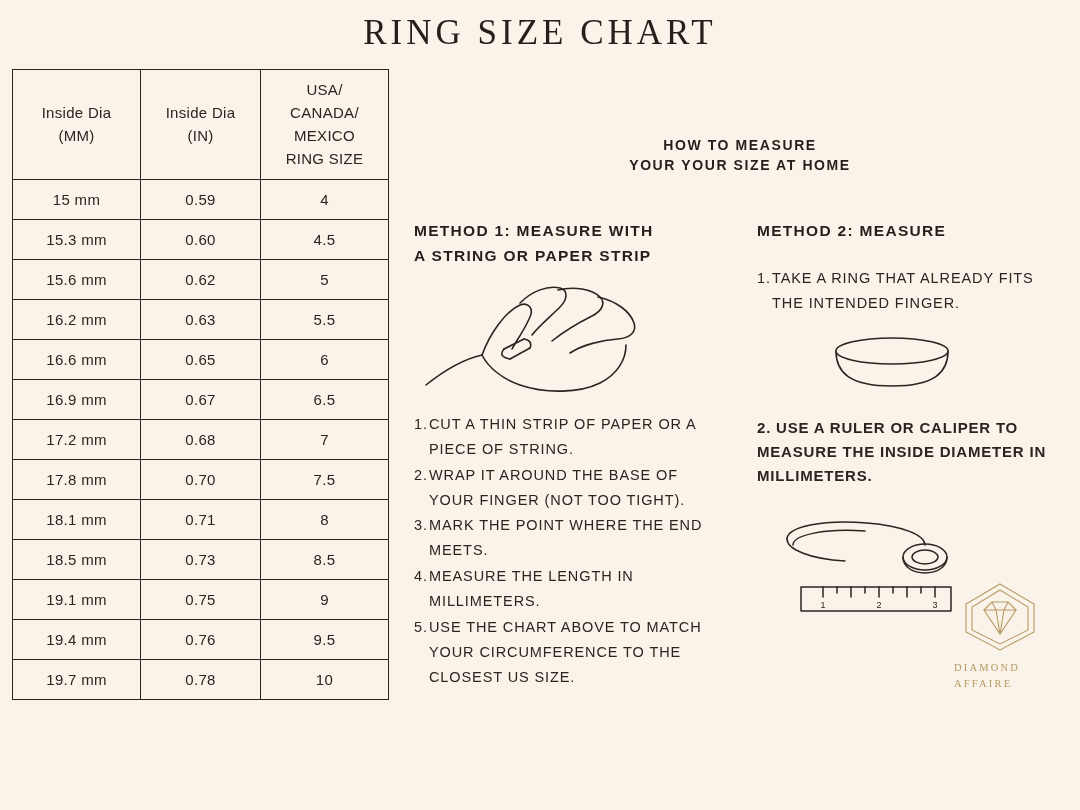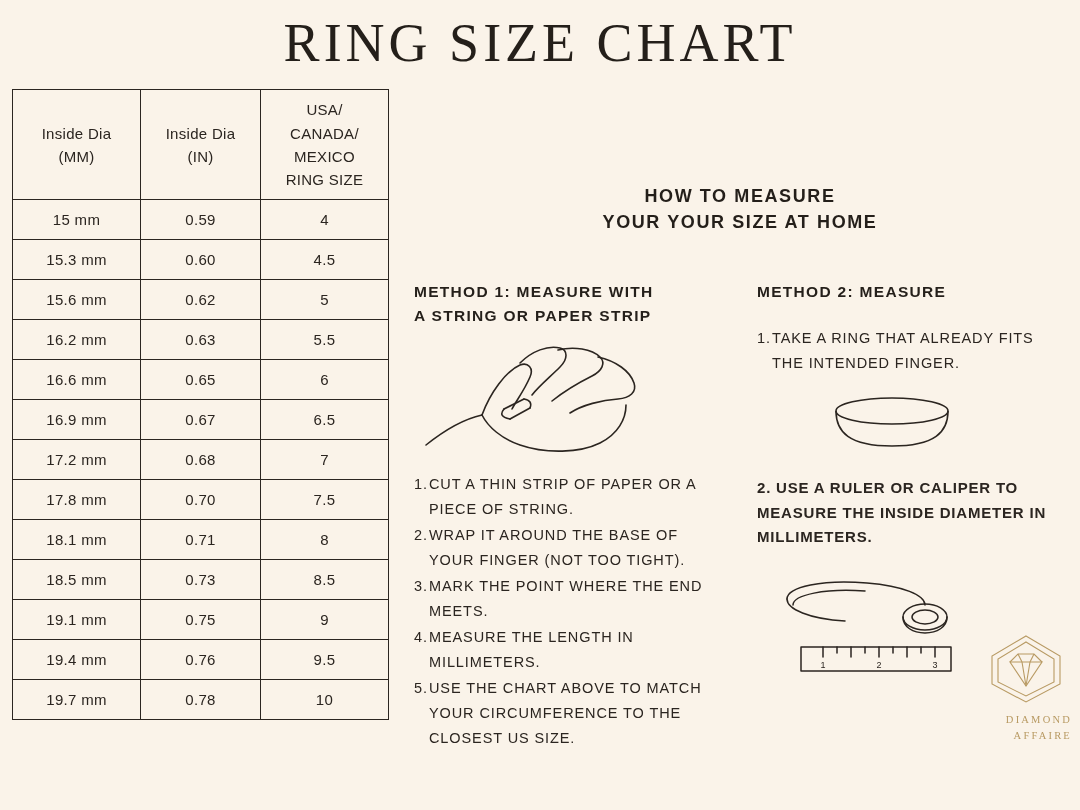--- a/index.html
+++ b/index.html
@@ -12,21 +12,21 @@
     background: #faf3e9;
     font-family: "Liberation Sans", sans-serif;
     color: #2b2520;
     overflow: hidden;
     position: relative;
   }
 
   #page-title {
     text-align: center;
     font-family: "Liberation Serif", serif;
-    font-size: 54px;
+    font-size: 35px;
     letter-spacing: 4px;
     font-weight: 400;
     color: #241f1a;
     margin: 14px 0 0 0;
     line-height: 1.1;
   }
 
   .layout {
     display: flex;
     padding: 0;
@@ -69,26 +69,26 @@
   
   .right {
     flex: 1;
     margin-left: 26px;
     margin-top: 24px;
     padding-right: 14px;
     position: relative;
   }
   .how-to {
     text-align: center;
-    font-size: 18px;
+    font-size: 14px;
     font-weight: bold;
     letter-spacing: 1.6px;
     line-height: 1.45;
     color: #241f1a;
-    margin-top: 86px;
+    margin-top: 58px;
   }
   .methods {
     display: flex;
     margin-top: 44px;
     justify-content: center;
   }
   .method {
     flex: 1;
   }
   .method.m1 { padding-right: 22px; }
@@ -130,21 +130,21 @@
   }
   .art-hand { margin: 14px 0 12px 6px; }
   .art-band { margin: 18px 0 20px 70px; }
   .art-caliper { margin: 26px 0 0 18px; }
 
   .logo {
     position: absolute;
     right: 8px;
     bottom: 8px;
     width: 118px;
-    text-align: right;
+    text-align: left;
     color: #b89a63;
   }
   .logo-name {
     font-family: "Liberation Serif", serif;
     font-size: 10.5px;
     letter-spacing: 2.2px;
     line-height: 1.5;
     color: #b89a63;
     margin-top: 2px;
   }

